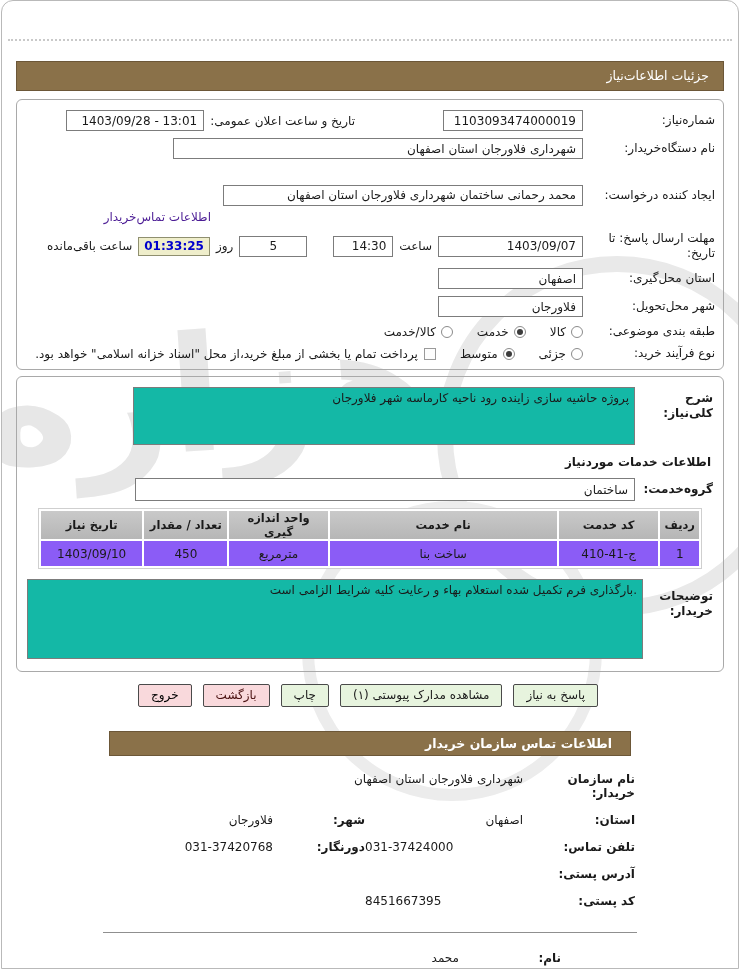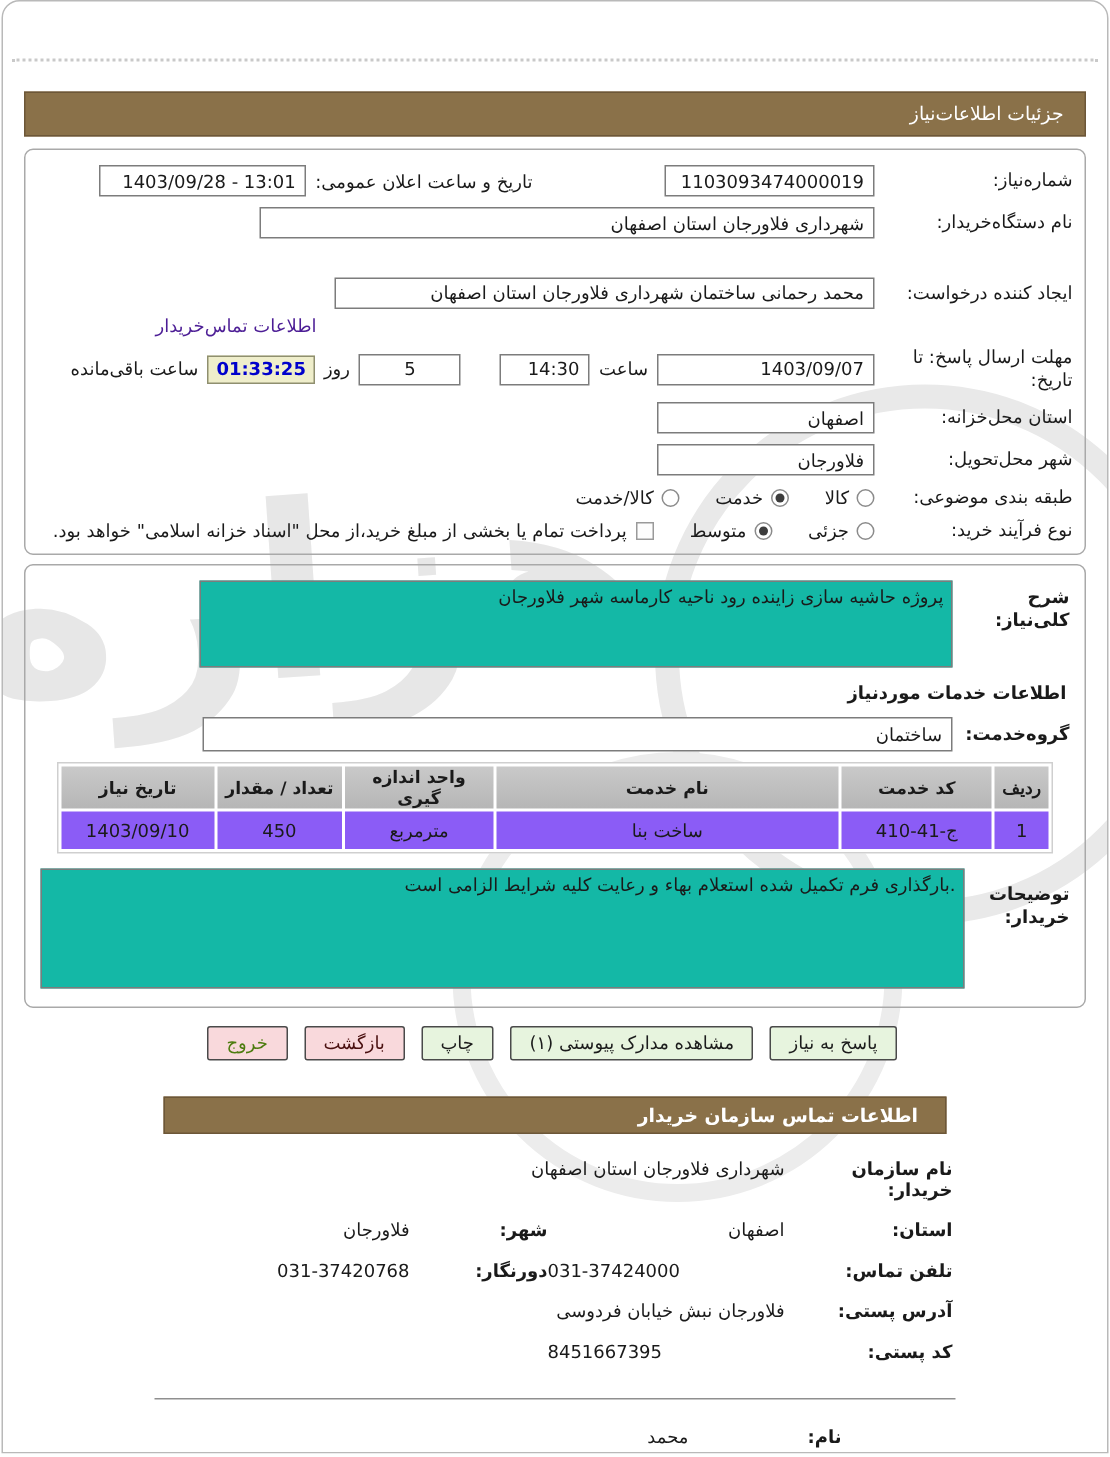--- a/index.html
+++ b/index.html
@@ -75,30 +75,30 @@
   }
   .desc-area { width:502px; height:58px; }
   .notes-area { flex:1; height:80px; }
   .section-title { font-weight:bold; margin:10px 2px 9px 2px; }
   
   table.svc { border-collapse:separate; border-spacing:2px; width:664px; margin:4px auto 10px auto;
     border:1px solid #cfcfcf; background:#fff; }
   table.svc th { background:linear-gradient(#c9c9c9,#b6b6b6); font-weight:bold; font-size:11.5px;
     height:21px; padding:0 4px; }
   table.svc td { background:#8b5cf6; text-align:center; height:25px; padding:0 4px; font-size:12px; }
-  .col-row { width:36px;font-family:Liberation Serif, serif; } .col-code { width:104px; } .col-name { width:248px; }
+  .col-row { width:36px; } .col-code { width:104px; } .col-name { width:248px; }
   .col-unit { width:104px; } .col-qty { width:88px; } .col-date { width:104px; }
   
   .btnrow { display:flex; gap:11px; margin:12px 14px 0 14px; padding-right:126px; }
   .btn {
     border:1px solid #4a4a4a; border-radius:2px; padding:3px 12px 4px 12px;
     font-size:12px; font-family:inherit; cursor:pointer; white-space:nowrap;
   }
   .btn.green { background:#e7f4de; color:#1c1c1c; }
-  .btn.pink { background:#f9d9dc; color:#4d7c0f; }
+  .btn.pink { background:#f9d9dc; color:#000000; }
   .btn.pink2 { background:#f9d9dc; color:#4a1010; }
   
   .kv-wrap { width:530px; margin:16px auto 0 auto; }
   .kvrow { display:flex; align-items:flex-start; margin-bottom:13px; }
   .kvlabel { width:112px; flex:none; font-weight:bold; }
   .kvval { width:158px; flex:none; }
   .kvlabel2 { width:92px; flex:none; font-weight:bold; }
   .kvval2 { flex:1; }
   .divider { width:534px; margin:24px auto 0 auto; border-top:1px solid #8f8f8f; }
   .creator-wrap { width:530px; margin:18px auto 0 auto; }
@@ -163,21 +163,21 @@
           <span class="num">5</span>
         </div>
         <span class="mini">روز</span>
         <div class="timer">
           <span class="num">01:33:25</span>
         </div>
         <span class="mini">ساعت باقی‌مانده</span>
       </div>
 
       <div class="frow">
-        <div class="flabel">استان محل‌خزانه:</div>
+        <div class="flabel">استان محل‌گیری:</div>
         <div class="ibox w145">
           <span>اصفهان</span>
         </div>
       </div>
 
       <div class="frow">
         <div class="flabel">شهر محل‌تحویل:</div>
         <div class="ibox w145">
           <span>فلاورجان</span>
         </div>
@@ -287,21 +287,20 @@
         <div class="kvval2">فلاورجان</div>
       </div>
       <div class="kvrow">
         <div class="kvlabel">تلفن تماس:</div>
         <div class="kvval num">031-37424000</div>
         <div class="kvlabel2">دورنگار:</div>
         <div class="kvval2"><span class="num">031-37420768</span></div>
       </div>
       <div class="kvrow">
         <div class="kvlabel">آدرس پستی:</div>
-        <div class="kvval2">فلاورجان نبش خیابان فردوسی</div>
       </div>
       <div class="kvrow">
         <div class="kvlabel">کد پستی:</div>
         <div class="kvval num">8451667395</div>
       </div>
     </div>
 
     <div class="divider"></div>
 
     <div class="creator-wrap">

